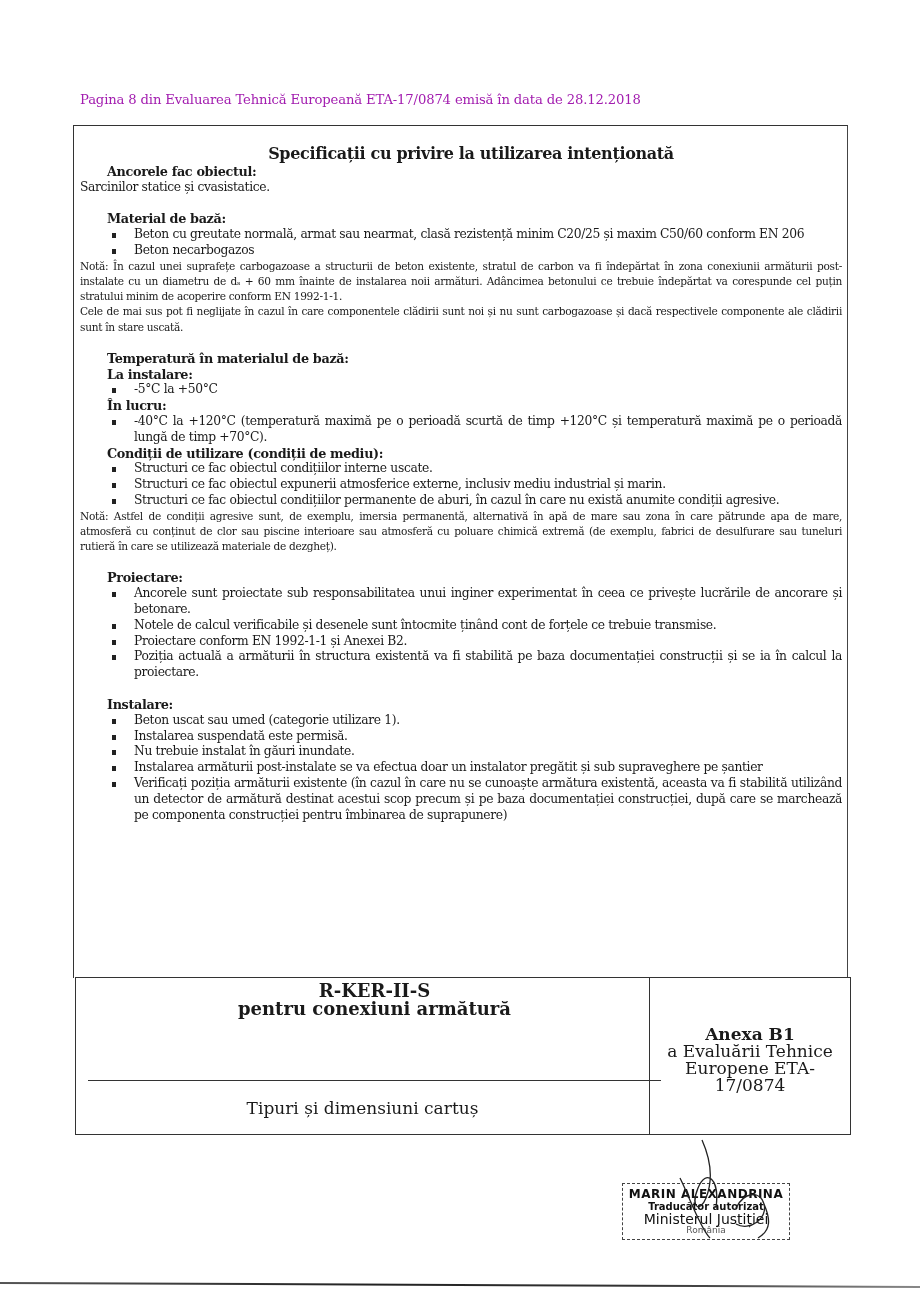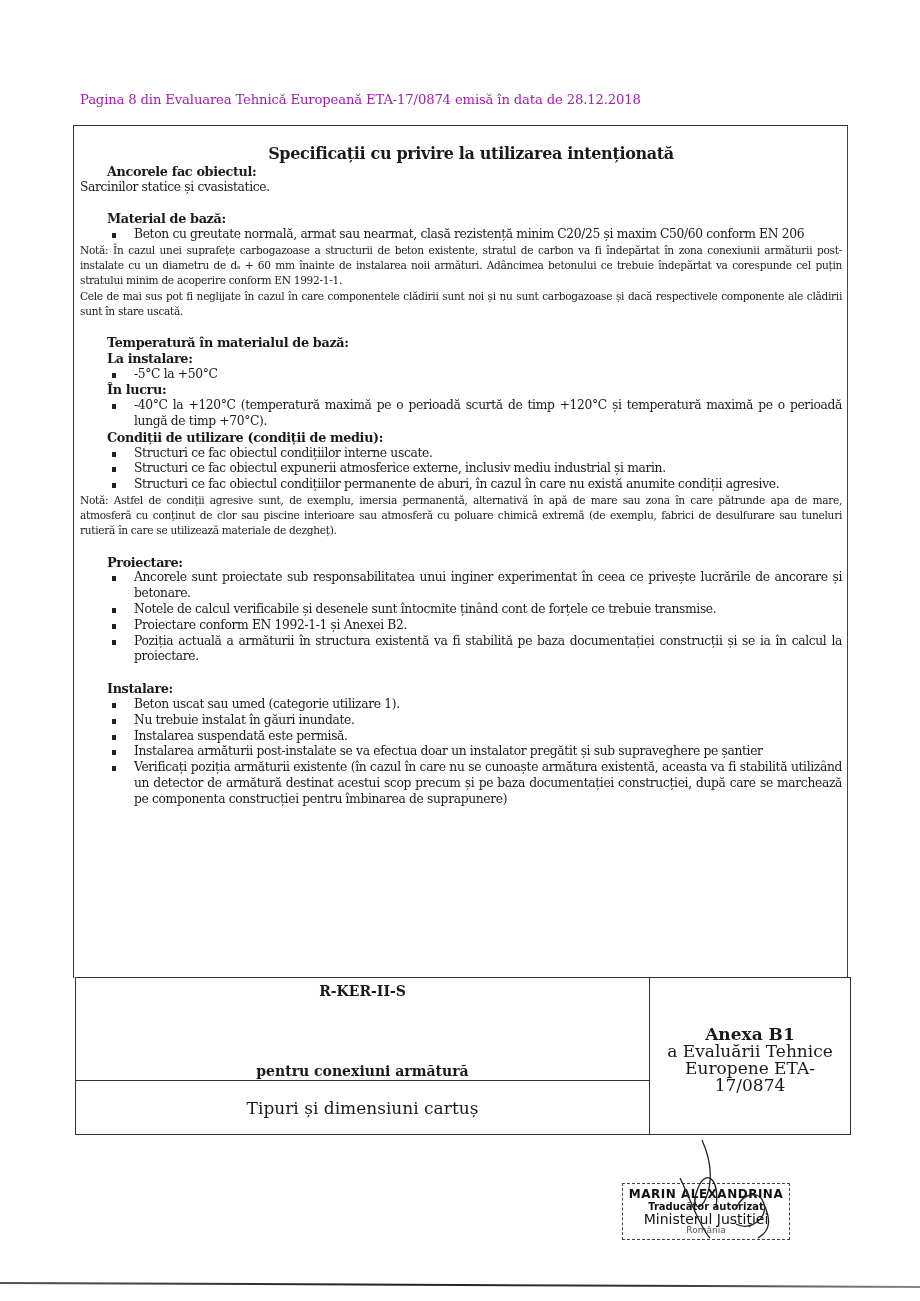--- a/index.html
+++ b/index.html
@@ -67,26 +67,26 @@
       width: 776px; height: 158px;
       border: 1.5px solid #333;
     }
     .fb-left {
       position: absolute;
       left: 0; top: 0;
       width: 574px; height: 100%;
       border-right: 1.5px solid #333;
     }
     .fb-left-top {
-      position: absolute; left: 0; top: 0;
+      position: absolute; left: 12px; top: 0;
       width: 100%; height: 103px;
       border-bottom: 1.5px solid #333;
       display: flex; flex-direction: column;
-      align-items: center; justify-content: space-between;
-      font-size: 14px; line-height: 18px; font-weight: bold;
+      align-items: center; justify-content: flex-start;
+      font-size: 18px; line-height: 18px; font-weight: bold;
       padding-top: 4px;
     }
     .fb-left-bottom {
       position: absolute; left: 0; top: 103px;
       width: 100%; height: 53px;
       display: flex; align-items: center; justify-content: center;
       font-size: 17px;
     }
     .fb-right {
       position: absolute;
@@ -131,20 +131,21 @@
 <div class="content">
   <div class="doc-title">Specificații cu privire la utilizarea intenționată</div>
 
   <div class="h">Ancorele fac obiectul:</div>
   <div>Sarcinilor statice și cvasistatice.</div>
   <div class="gap"></div>
 
   <div class="h">Material de bază:</div>
   <ul class="bl">
     <li>Beton cu greutate normală, armat sau nearmat, clasă rezistență minim C20/25 și maxim C50/60 conform EN 206</li>
+    <li>Beton necarbogazos</li>
   </ul>
   <div class="note">Notă: În cazul unei suprafețe carbogazoase a structurii de beton existente, stratul de carbon va fi îndepărtat în zona conexiunii armăturii post-instalate cu un diametru de dₛ + 60 mm înainte de instalarea noii armături. Adâncimea betonului ce trebuie îndepărtat va corespunde cel puțin stratului minim de acoperire conform EN 1992-1-1.</div>
   <div class="note">Cele de mai sus pot fi neglijate în cazul în care componentele clădirii sunt noi și nu sunt carbogazoase și dacă respectivele componente ale clădirii sunt în stare uscată.</div>
   <div class="gap"></div>
 
   <div class="h">Temperatură în materialul de bază:</div>
   <div class="h">La instalare:</div>
   <ul class="bl">
     <li>-5°C la +50°C</li>
   </ul>
@@ -167,22 +168,22 @@
     <li>Ancorele sunt proiectate sub responsabilitatea unui inginer experimentat în ceea ce privește lucrările de ancorare și betonare.</li>
     <li>Notele de calcul verificabile și desenele sunt întocmite ținând cont de forțele ce trebuie transmise.</li>
     <li>Proiectare conform EN 1992-1-1 și Anexei B2.</li>
     <li>Poziția actuală a armăturii în structura existentă va fi stabilită pe baza documentației construcții și se ia în calcul la proiectare.</li>
   </ul>
   <div class="gap"></div>
 
   <div class="h">Instalare:</div>
   <ul class="bl">
     <li>Beton uscat sau umed (categorie utilizare 1).</li>
+    <li>Instalarea suspendată este permisă.</li>
     <li>Nu trebuie instalat în găuri inundate.</li>
-    <li>Instalarea suspendată este permisă.</li>
     <li>Instalarea armăturii post-instalate se va efectua doar un instalator pregătit și sub supraveghere pe șantier</li>
     <li>Verificați poziția armăturii existente (în cazul în care nu se cunoaște armătura existentă, aceasta va fi stabilită utilizând un detector de armătură destinat acestui scop precum și pe baza documentației construcției, după care se marchează pe componenta construcției pentru îmbinarea de suprapunere)</li>
   </ul>
 </div>
 
 <div class="footer-box">
   <div class="fb-left">
     <div class="fb-left-top">
       <span>R-KER-II-S</span>
       <span>pentru conexiuni armătură</span>

